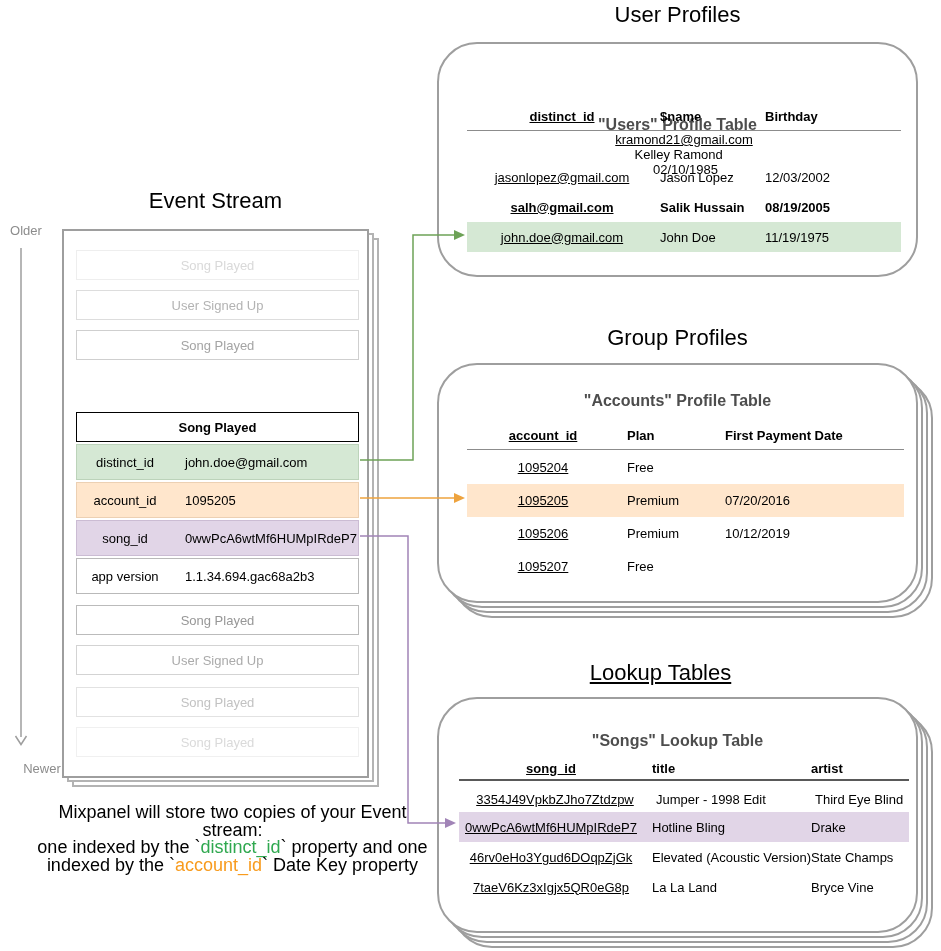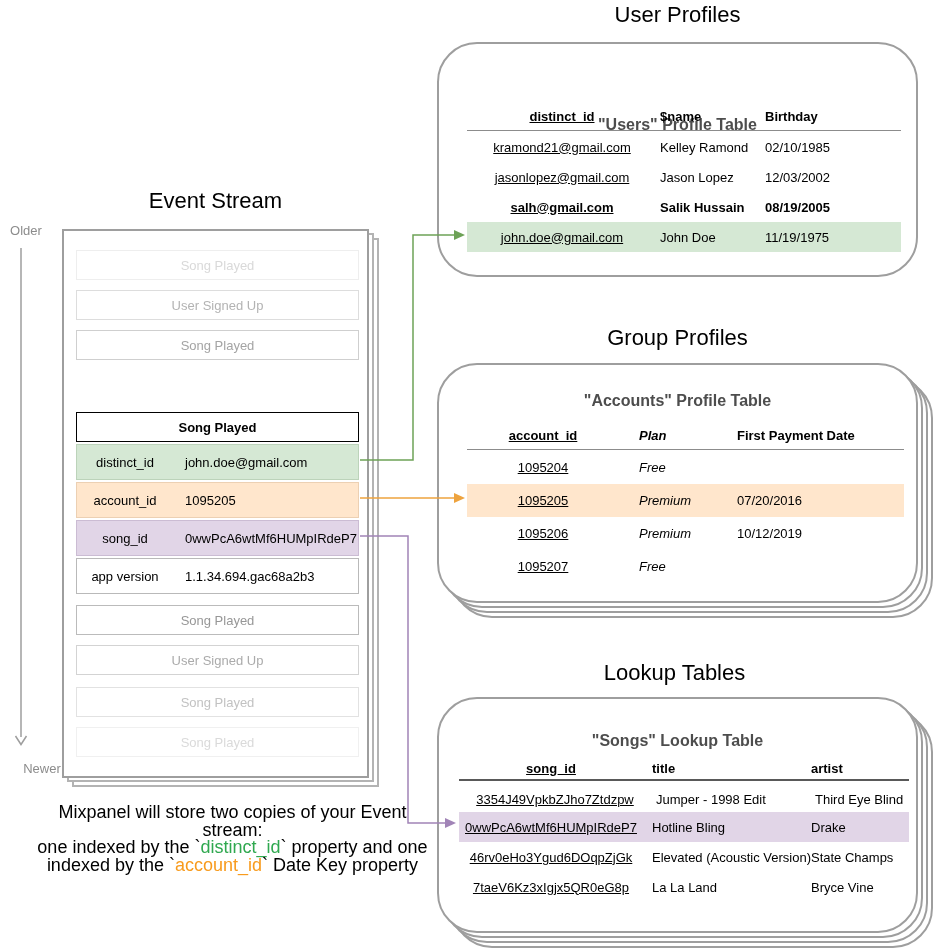--- a/index.html
+++ b/index.html
@@ -65,21 +65,21 @@
   }
   .thead{position:absolute;display:flex;align-items:center;height:20px;font-size:13px;font-weight:bold;}
   .sep{position:absolute;border-top:1px solid #8c8c8c;height:0;}
   .sep-dark{border-top:2px solid #595959;}
   .trow{position:absolute;display:flex;align-items:center;font-size:13px;background:transparent;}
   .idcell{text-decoration:underline;text-align:center;flex:none;white-space:nowrap;}
   .cell{white-space:nowrap;}
   
   .u-id{width:190px;}  .u-name{margin-left:3px;width:102px;} .u-bday{margin-left:3px;}
   
-  .g-id{width:152px;}  .g-plan{margin-left:20px;width:90px;font-style:italic;} .g-date{margin-left:8px;}
+  .g-id{width:152px;}  .g-plan{margin-left:8px;width:90px;} .g-date{margin-left:8px;}
   
   .s-id{width:184px;}  .s-title{margin-left:9px;width:150px;} .s-artist{margin-left:9px;}
   .row-green{background:#d5e8d4;}
   .row-orange{background:#ffe6cc;}
   .row-purple{background:#e1d5e7;}
   
   .caption{
     position:absolute;left:35px;top:804px;width:395px;text-align:center;
     font-size:18px;line-height:17.5px;color:#000;
   }
@@ -133,21 +133,21 @@
 <div class="section-title" style="left:437px;top:2px;width:481px;">User Profiles</div>
 
 <div class="card" style="left:437px;top:42px;width:481px;height:235px;">
   <div class="card-subtitle" style="top:72px;">"Users" Profile Table</div>
   <div class="thead" style="left:28px;top:62px;width:434px;">
     <span class="idcell u-id">distinct_id</span>
     <span class="cell u-name">$name</span>
     <span class="cell u-bday">Birthday</span>
   </div>
   <div class="sep" style="left:28px;top:86px;width:434px;"></div>
-  <div class="trow" style="left:28px;top:88px;width:434px;height:30px;">
+  <div class="trow" style="left:28px;top:88px;width:434px;height:30px;flex-direction:column;">
     <span class="idcell u-id">kramond21@gmail.com</span>
     <span class="cell u-name">Kelley Ramond</span>
     <span class="cell u-bday">02/10/1985</span>
   </div>
   <div class="trow" style="left:28px;top:118px;width:434px;height:30px;">
     <span class="idcell u-id">jasonlopez@gmail.com</span>
     <span class="cell u-name">Jason Lopez</span>
     <span class="cell u-bday">12/03/2002</span>
   </div>
   <div class="trow" style="left:28px;top:148px;width:434px;height:30px;font-weight:bold;">
@@ -191,21 +191,21 @@
     <span class="cell g-plan">Premium</span>
     <span class="cell g-date">10/12/2019</span>
   </div>
   <div class="trow" style="left:28px;top:185px;width:437px;height:33px;">
     <span class="idcell g-id">1095207</span>
     <span class="cell g-plan">Free</span>
     <span class="cell g-date"></span>
   </div>
 </div>
 
-<div class="section-title" style="left:434px;top:660px;width:481px;">Lookup Tables</div>
+<div class="section-title" style="left:420px;top:660px;width:481px;text-decoration:underline;">Lookup Tables</div>
 
 <div class="card-layer" style="left:452px;top:712px;width:481px;height:236px;"></div>
 <div class="card-layer" style="left:447px;top:707px;width:481px;height:236px;"></div>
 <div class="card-layer" style="left:442px;top:702px;width:481px;height:236px;"></div>
 
 <div class="card" style="left:437px;top:697px;width:481px;height:236px;">
   <div class="card-subtitle" style="top:33px;">"Songs" Lookup Table</div>
   <div class="thead" style="left:20px;top:59px;width:450px;">
     <span class="idcell s-id">song_id</span>
     <span class="cell s-title">title</span>

